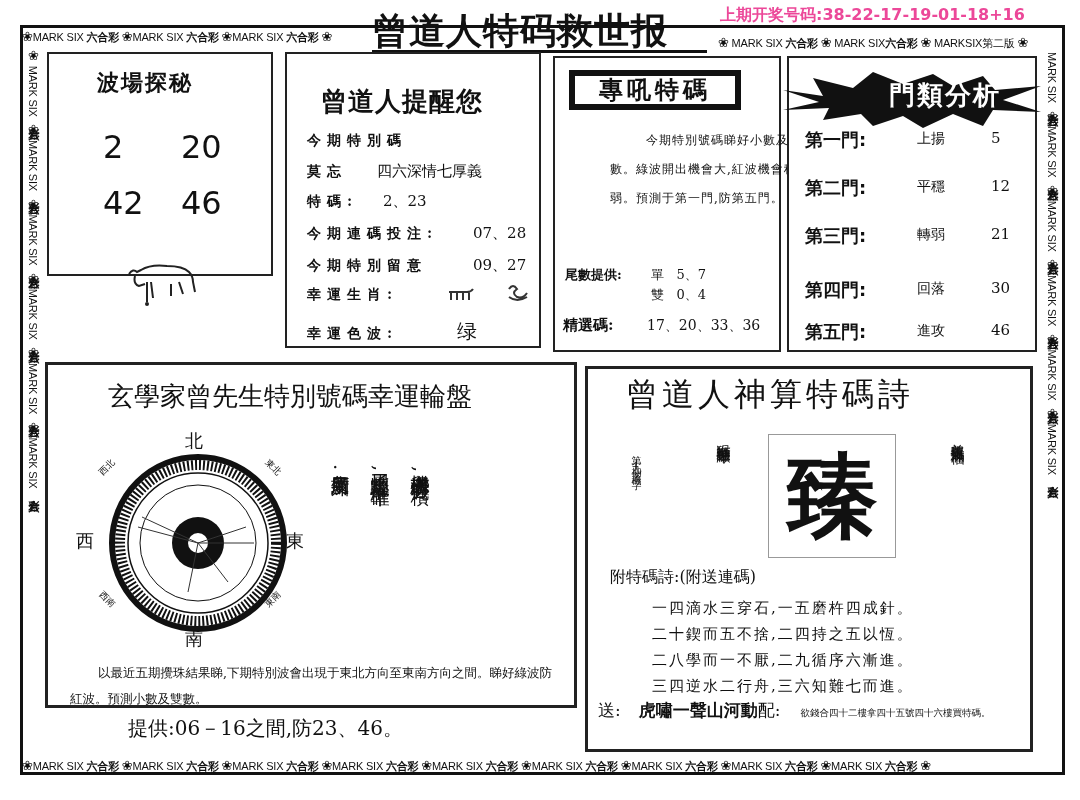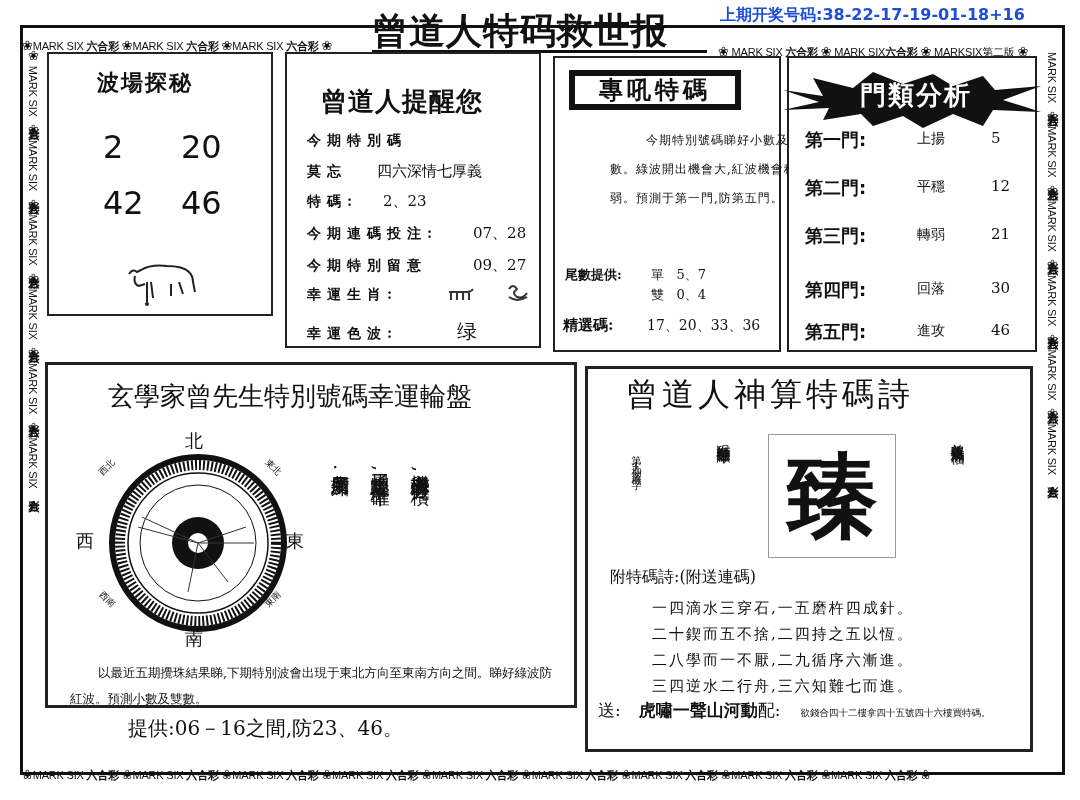--- a/index.html
+++ b/index.html
@@ -4,50 +4,50 @@
 <style>
   * { box-sizing: border-box; margin: 0; padding: 0; }
   html, body { width: 1080px; height: 800px; background: #fff; overflow: hidden; }
   body { position: relative; font-family: "DejaVu Serif", "Liberation Serif", serif; color: #111; }
 
   .abs { position: absolute; }
 
   
   .frame { position: absolute; left: 20px; top: 25px; width: 1045px; height: 750px; border: 3px solid #111; }
   .strip { position: absolute; font-family: "Liberation Sans", sans-serif; font-size: 11px; white-space: nowrap; overflow: hidden; color: #111; letter-spacing: -0.2px; }
-  .strip-h { height: 18px; line-height: 18px; margin-top: 9px; }
+  .strip-h { height: 18px; line-height: 18px; }
   .strip-v { width: 18px; line-height: 18px; writing-mode: vertical-rl; }
   .strip .flower { font-size: 13px; }
   .strip .lhc { font-weight: 900; font-family: "DejaVu Sans", sans-serif; }
 
   
   .masthead { position: absolute; left: 372px; top: 12px; font-family: "DejaVu Serif", serif; font-weight: 900; font-size: 36px; letter-spacing: 1px; line-height: 36px; }
   .masthead-underline { position: absolute; left: 372px; top: 50px; width: 335px; height: 3px; background: #111; }
-  .last-draw { position: absolute; left: 720px; top: 5px; color: #1d4ed8; font-family: "DejaVu Sans", sans-serif; font-size: 16px; font-weight: 600; white-space: nowrap; }
+  .last-draw { position: absolute; left: 720px; top: 5px; color: #ec4899; font-family: "DejaVu Sans", sans-serif; font-size: 16px; font-weight: 600; white-space: nowrap; }
 
   .box { position: absolute; border: 2px solid #222; background: #fff; }
 
   
   .b1-title { position: absolute; left: 48px; top: 14px; font-size: 22px; font-weight: 700; letter-spacing: 2px; font-family: "DejaVu Sans", sans-serif; }
   .b1-num { position: absolute; font-family: "DejaVu Sans", sans-serif; font-size: 32px; font-weight: 400; }
 
   
   .b2-title { position: absolute; left: 34px; top: 30px; font-family: "DejaVu Sans", sans-serif; font-weight: 900; font-size: 26px; letter-spacing: 1px; }
   .b2-row { position: absolute; left: 20px; font-size: 14px; font-weight: 700; white-space: nowrap; }
   .b2-row .lbl { display: inline-block; letter-spacing: 6px; }
   .b2-row .val { font-weight: 400; font-size: 15px; }
 
   
   .b3-titlebox { position: absolute; left: 14px; top: 12px; width: 172px; height: 40px; border: 6px solid #111; background: #fff; text-align: center; font-family: "DejaVu Sans", sans-serif; font-weight: 900; font-size: 24px; line-height: 28px; letter-spacing: 4px; }
   .b3-para { position: absolute; left: 14px; top: 68px; width: 205px; font-size: 12px; line-height: 29px; text-indent: 36px; letter-spacing: 1px; margin-left: 41px; }
   .b3-row { position: absolute; font-size: 13px; white-space: nowrap; }
 
   
   .b4-banner { position: absolute; left: -6px; top: 14px; width: 258px; height: 56px; }
-  .b4-title { position: absolute; left: 42px; top: 20px; width: 170px; text-align: center; color: #fff; font-family: "DejaVu Sans", sans-serif; font-weight: 900; font-size: 26px; letter-spacing: 2px; }
+  .b4-title { position: absolute; left: 42px; top: 20px; width: 170px; text-align: right; color: #fff; font-family: "DejaVu Sans", sans-serif; font-weight: 900; font-size: 26px; letter-spacing: 2px; }
   .b4-row { position: absolute; left: 16px; width: 220px; font-size: 16px; white-space: nowrap; }
   .b4-row .door { font-family: "DejaVu Sans", sans-serif; font-weight: 900; font-size: 18px; }
   .b4-row .desc { position: absolute; left: 112px; top: 2px; font-size: 14px; }
   .b4-row .num { position: absolute; left: 186px; top: 1px; font-size: 15px; }
 
   
   .b5-title { position: absolute; left: 60px; top: 14px; font-size: 26px; letter-spacing: 0px; font-weight: 400; }
   .vtext { writing-mode: vertical-rl; position: absolute; font-size: 19px; line-height: 22px; letter-spacing: 1px; }
   .b5-text { position: absolute; left: 22px; top: 295px; width: 490px; font-size: 12.5px; line-height: 26px; text-indent: 28px; }
   .b5-provide { position: absolute; left: 80px; top: 350px; font-size: 20px; white-space: nowrap; }
@@ -83,21 +83,21 @@
 <div class="strip strip-h" style="left:22px; top:757px; width:1040px;">
   <span class="flower">❀</span><span>MARK SIX</span> <span class="lhc">六合彩</span> <span class="flower">❀</span><span>MARK SIX</span> <span class="lhc">六合彩</span> <span class="flower">❀</span><span>MARK SIX</span> <span class="lhc">六合彩</span> <span class="flower">❀</span><span>MARK SIX</span> <span class="lhc">六合彩</span> <span class="flower">❀</span><span>MARK SIX</span> <span class="lhc">六合彩</span> <span class="flower">❀</span><span>MARK SIX</span> <span class="lhc">六合彩</span> <span class="flower">❀</span><span>MARK SIX</span> <span class="lhc">六合彩</span> <span class="flower">❀</span><span>MARK SIX</span> <span class="lhc">六合彩</span> <span class="flower">❀</span><span>MARK SIX</span> <span class="lhc">六合彩</span> <span class="flower">❀</span>
 </div>
 <div class="strip strip-v" style="left:24px; top:48px; height:708px;">
   <span class="flower">❀</span> <span>MARK SIX</span> <span class="lhc">六合彩</span> <span class="flower">❀</span> <span>MARK SIX</span> <span class="lhc">六合彩</span> <span class="flower">❀</span> <span>MARK SIX</span> <span class="lhc">六合彩</span> <span class="flower">❀</span> <span>MARK SIX</span> <span class="lhc">六合彩</span> <span class="flower">❀</span> <span>MARK SIX</span> <span class="lhc">六合彩</span> <span class="flower">❀</span> <span>MARK SIX</span> <span class="lhc">六合彩</span>
 </div>
 <div class="strip strip-v" style="left:1043px; top:52px; height:704px;">
   <span>MARK SIX</span> <span class="lhc">六合彩</span> <span class="flower">❀</span> <span>MARK SIX</span> <span class="lhc">六合彩</span> <span class="flower">❀</span> <span>MARK SIX</span> <span class="lhc">六合彩</span> <span class="flower">❀</span> <span>MARK SIX</span> <span class="lhc">六合彩</span> <span class="flower">❀</span> <span>MARK SIX</span> <span class="lhc">六合彩</span> <span class="flower">❀</span> <span>MARK SIX</span> <span class="lhc">六合彩</span>
 </div>
 
-<div class="box" style="left:47px; top:52px; width:226px; height:264px;">
+<div class="box" style="left:47px; top:52px; width:226px; height:224px;">
   <div class="b1-title">波場探秘</div>
   <div class="b1-num" style="left:54px; top:74px;">2</div>
   <div class="b1-num" style="left:132px; top:74px;">20</div>
   <div class="b1-num" style="left:54px; top:130px;">42</div>
   <div class="b1-num" style="left:132px; top:130px;">46</div>
   <svg class="abs" style="left:76px; top:210px;" width="74" height="50" viewBox="0 0 74 50">
     <path d="M4 10 q4 -6 8 -2 l4 -2 q10 -6 26 -4 q16 0 22 6 q4 4 4 10 l2 10 M10 12 q-2 8 4 10 l6 -2 M22 18 l0 20 M26 18 l2 16 M46 20 l0 12 M54 18 l4 12" stroke="#222" stroke-width="2" fill="none"></path>
     <circle cx="22" cy="40" r="2" fill="#222"></circle>
   </svg>
 </div>

